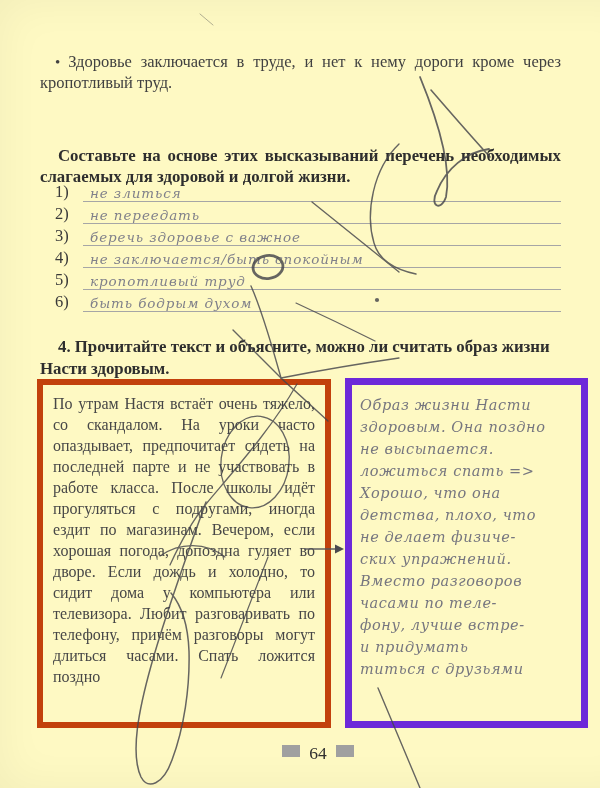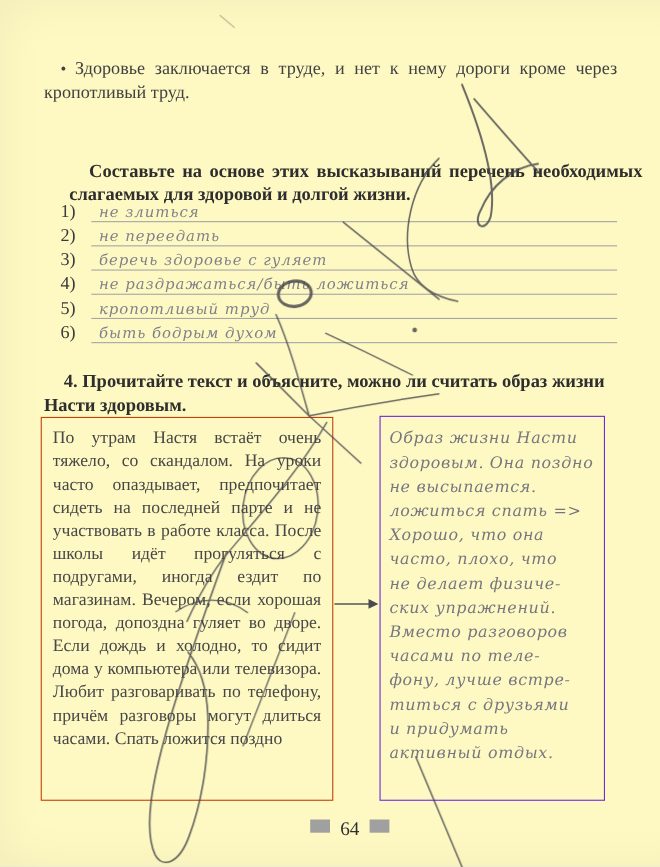--- a/index.html
+++ b/index.html
@@ -7,38 +7,38 @@
     position:relative;width:600px;height:788px;margin:0 auto;
     background:#fef9c3;overflow:hidden;
     box-shadow:inset 0 0 45px rgba(0,0,0,0.05);
     font-family:"Liberation Serif", serif;color:#3f3f3f;padding-left:48px;
   }
   
   .block{position:absolute;left:40px;width:521px;}
   .quotes{top:52px;}
   .quote{margin:0 0 3px 0;font-size:16.5px;line-height:20.6px;text-align:justify;text-indent:15px;color:#414141;}
   .bullet{margin-right:8px;font-size:15px;}
-  .instruction{top:146px;font-weight:bold;font-size:16.8px;line-height:20.8px;text-align:justify;text-indent:18px;color:#2e2e2e;margin-left:23px;}
+  .instruction{top:146px;font-weight:bold;font-size:16.8px;line-height:20.8px;text-align:justify;text-indent:18px;color:#2e2e2e;}
   .heading4{top:336px;font-weight:bold;font-size:16.8px;line-height:21.5px;text-align:left;text-indent:18px;color:#2e2e2e;}
   
   .list{top:180px;left:55px;width:506px;}
   .row{display:flex;height:22px;}
   .num{width:28px;font-size:16.5px;display:flex;align-items:flex-end;padding-bottom:0;color:#3a3a3a;}
   .ansline{flex:1;border-bottom:1px solid #a6a6a6;display:flex;align-items:flex-end;padding-left:7px;}
   .hw{font-family:"DejaVu Serif", serif;font-style:italic;font-size:13.5px;letter-spacing:0.9px;
       color:#80808a;white-space:nowrap;line-height:15px;margin-top:36px;}
   
   .story-box{
-    position:absolute;left:37px;top:379px;width:266px;height:349px;
-    border:1px solid #c2410c;box-sizing:border-box;padding:8px 10px 6px 10px;overflow:hidden;
+    position:absolute;left:37px;top:379px;width:294px;height:349px;
+    border:6px solid #c2410c;box-sizing:border-box;padding:8px 10px 6px 10px;overflow:hidden;
   }
   .story{font-size:16px;line-height:21px;text-align:justify;color:#474747;}
   .answer-box{
-    position:absolute;left:345px;top:378px;width:205px;height:350px;
-    border:1px solid #6d28d9;box-sizing:border-box;padding:9px 5px 4px 8px;overflow:hidden;
+    position:absolute;left:345px;top:378px;width:243px;height:350px;
+    border:7px solid #6d28d9;box-sizing:border-box;padding:9px 5px 4px 8px;overflow:hidden;
   }
   .hwline{font-family:"DejaVu Serif", serif;font-style:italic;font-size:14.5px;line-height:22px;
       letter-spacing:0.6px;color:#76767f;white-space:nowrap;}
   
   .arrow{position:absolute;left:303px;top:542px;width:42px;height:14px;}
   
   .footer{position:absolute;top:745px;left:0;width:580px;display:flex;justify-content:center;align-items:flex-start;gap:9px;margin-left:28px;}
   .sq{display:inline-block;width:18px;height:12px;background:#a0a0a0;}
   .pagenum{font-size:17.5px;color:#2f2f2f;line-height:17px;}
   
@@ -64,27 +64,27 @@
     </div>
     <div class="row">
       <span class="num">2)</span>
       <span class="ansline">
           <span class="hw">не переедать</span>
         </span>
     </div>
     <div class="row">
       <span class="num">3)</span>
       <span class="ansline">
-          <span class="hw">беречь здоровье с гуляет</span>
+          <span class="hw">беречь здоровье с важное</span>
         </span>
     </div>
     <div class="row">
       <span class="num">4)</span>
       <span class="ansline">
-          <span class="hw">не раздражаться/быть ложиться</span>
+          <span class="hw">не заключается/быть спокойным</span>
         </span>
     </div>
     <div class="row">
       <span class="num">5)</span>
       <span class="ansline">
           <span class="hw">кропотливый труд</span>
         </span>
     </div>
     <div class="row">
       <span class="num">6)</span>
@@ -106,29 +106,28 @@
       <polygon points="32,2.5 41,7 32,11.5" fill="#4a4a4f"></polygon>
     </svg>
   </div>
 
   <div class="answer-box">
     <div class="hwline">Образ жизни Насти</div>
     <div class="hwline">здоровым. Она поздно</div>
     <div class="hwline">не высыпается.</div>
     <div class="hwline">ложиться спать =&gt;</div>
     <div class="hwline">Хорошо, что она</div>
-    <div class="hwline">часто, плохо, что</div>
+    <div class="hwline">детства, плохо, что</div>
     <div class="hwline">не делает физиче-</div>
     <div class="hwline">ских упражнений.</div>
     <div class="hwline">Вместо разговоров</div>
     <div class="hwline">часами по теле-</div>
     <div class="hwline">фону, лучше встре-</div>
+    <div class="hwline">и придумать</div>
     <div class="hwline">титься с друзьями</div>
-    <div class="hwline">и придумать</div>
-    <div class="hwline">активный отдых.</div>
   </div>
 
   <div class="footer">
     <span class="sq"></span>
     <span class="pagenum">64</span>
     <span class="sq"></span>
   </div>
 
   <svg class="scribbles" viewBox="0 0 600 788">
     <g stroke="#45454b" fill="none" stroke-linecap="round" opacity="0.82">

